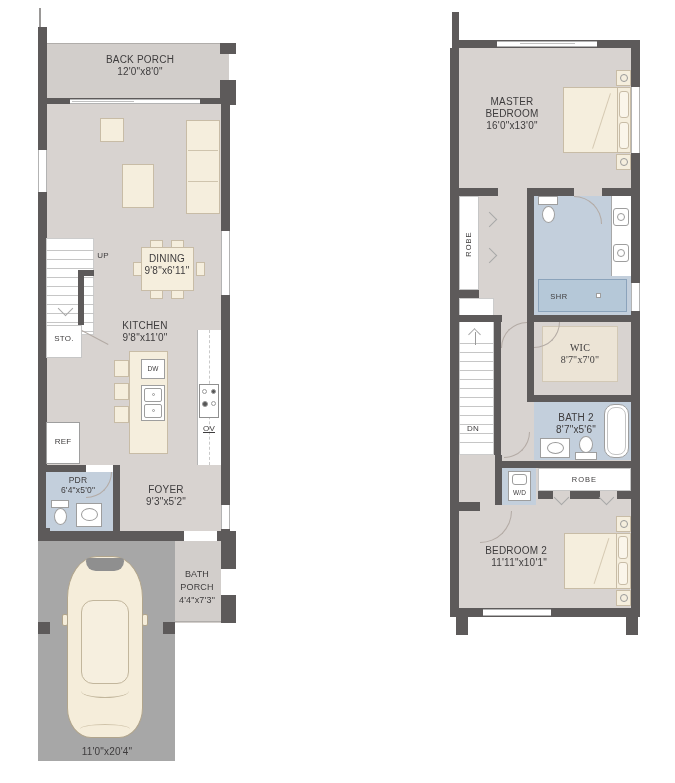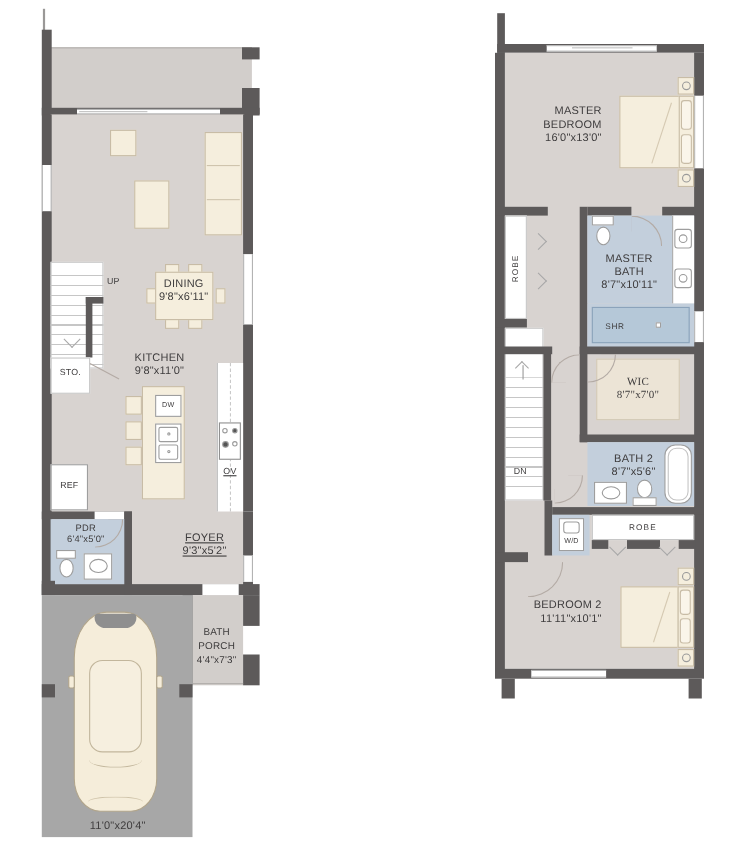--- a/index.html
+++ b/index.html
@@ -31,20 +31,24 @@
 
 <div class="plan">
 
   <div class="abs" style="left:39px;top:8px;width:2px;height:35px;background:#9a9897;"></div>
 
   <div class="porch" style="left:46px;top:43px;width:183px;height:57px;"></div>
   <div class="abs" style="left:46px;top:43px;width:183px;height:1px;background:#b0adaa;"></div>
   <div class="wall" style="left:38px;top:27px;width:9px;height:77px;"></div>
   <div class="wall" style="left:220px;top:43px;width:16px;height:11px;"></div>
   <div class="wall" style="left:220px;top:80px;width:16px;height:24px;"></div>
+  <div class="lbl" style="left:90px;top:54px;width:100px;">
+    <div>BACK PORCH</div>
+    <div>12'0"x8'0"</div>
+  </div>
 
   <div class="wall" style="left:38px;top:98px;width:198px;height:7px;"></div>
   <div class="winh" style="left:70px;top:99px;width:130px;height:5px;"></div>
   <div class="abs" style="left:72px;top:101px;width:62px;height:1px;background:#c0c0c0;"></div>
   <div class="floor" style="left:46px;top:104px;width:176px;height:427px;"></div>
   <div class="wall" style="left:38px;top:104px;width:9px;height:437px;"></div>
   <div class="winv" style="left:38px;top:150px;width:9px;height:42px;"></div>
   <div class="wall" style="left:221px;top:104px;width:9px;height:361px;"></div>
   <div class="winv" style="left:221px;top:231px;width:9px;height:64px;"></div>
   <div class="wall" style="left:221px;top:465px;width:9px;height:76px;"></div>
@@ -115,21 +119,21 @@
   <div class="arc" style="left:86px;top:472px;width:26px;height:26px;border-right:1px solid #b3aaa4;border-bottom:1px solid #b3aaa4;border-bottom-right-radius:100%;"></div>
   <div class="lbl sm" style="left:46px;top:475px;width:64px;font-size:8.5px;line-height:10px;">
     <div>PDR</div>
     <div>6'4"x5'0"</div>
   </div>
   <div class="fix" style="left:51px;top:500px;width:18px;height:8px;"></div>
   <div class="fix" style="left:54px;top:508px;width:13px;height:17px;border-radius:50%;"></div>
   <div class="fix" style="left:76px;top:503px;width:26px;height:24px;"></div>
   <div class="circ" style="left:81px;top:508px;width:17px;height:13px;border-radius:50%;"></div>
 
-  <div class="lbl" style="left:154px;top:484px;width:64px;text-decoration:underline;">
+  <div class="lbl" style="left:134px;top:484px;width:64px;">
     <div>FOYER</div>
     <div>9'3"x5'2"</div>
   </div>
   <div class="abs" style="left:184px;top:531px;width:33px;height:10px;background:#fff;"></div>
   <div class="arc" style="left:186px;top:541px;width:31px;height:31px;border-left:1px solid #b3aaa4;border-bottom:1px solid #b3aaa4;border-bottom-left-radius:100%;"></div>
 
   <div class="porch" style="left:175px;top:541px;width:46px;height:82px;"></div>
   <div class="wall" style="left:166px;top:541px;width:9px;height:82px;"></div>
   <div class="wall" style="left:221px;top:541px;width:15px;height:28px;"></div>
   <div class="wall" style="left:221px;top:595px;width:15px;height:28px;"></div>
@@ -164,21 +168,21 @@
 
   <div class="furn" style="left:563px;top:87px;width:56px;height:66px;"></div>
   <div class="furn" style="left:617px;top:87px;width:14px;height:66px;"></div>
   <div class="abs" style="left:619px;top:91px;width:10px;height:27px;background:#faf5ea;border:1px solid #c8bca6;border-radius:3px;box-sizing:border-box;"></div>
   <div class="abs" style="left:619px;top:122px;width:10px;height:27px;background:#faf5ea;border:1px solid #c8bca6;border-radius:3px;box-sizing:border-box;"></div>
   <div class="abs" style="left:601px;top:92px;width:1px;height:58px;background:#d5c9b2;transform:rotate(18deg);"></div>
   <div class="furn" style="left:616px;top:70px;width:15px;height:16px;"></div>
   <div class="circ" style="left:620px;top:74px;width:8px;height:8px;"></div>
   <div class="furn" style="left:616px;top:154px;width:15px;height:16px;"></div>
   <div class="circ" style="left:620px;top:158px;width:8px;height:8px;"></div>
-  <div class="lbl" style="left:477px;top:96px;width:70px;text-align:right;">
+  <div class="lbl" style="left:477px;top:96px;width:70px;">
     <div>MASTER BEDROOM</div>
     <div>16'0"x13'0"</div>
   </div>
 
   <div class="wall" style="left:450px;top:188px;width:48px;height:8px;"></div>
   <div class="closet" style="left:459px;top:196px;width:20px;height:94px;"></div>
   <div class="lbl" style="left:449px;top:238px;width:40px;font-size:7.5px;letter-spacing:1px;transform:rotate(-90deg);">ROBE</div>
   <div class="wall" style="left:450px;top:290px;width:29px;height:8px;"></div>
   <div class="chev" style="left:484px;top:214px;transform:rotate(45deg);"></div>
   <div class="chev" style="left:484px;top:250px;transform:rotate(45deg);"></div>
@@ -188,24 +192,20 @@
   <div class="wall" style="left:602px;top:188px;width:30px;height:8px;"></div>
   <div class="bath" style="left:534px;top:196px;width:97px;height:80px;"></div>
   <div class="arc" style="left:574px;top:196px;width:28px;height:28px;border-top:1px solid #b3aaa4;border-right:1px solid #b3aaa4;border-top-right-radius:100%;"></div>
   <div class="fix" style="left:538px;top:196px;width:20px;height:9px;"></div>
   <div class="fix" style="left:542px;top:206px;width:13px;height:17px;border-radius:50%;"></div>
   <div class="abs" style="left:611px;top:196px;width:20px;height:80px;background:#fff;border-left:1px solid #a8a8a8;box-sizing:border-box;"></div>
   <div class="fix" style="left:613px;top:208px;width:16px;height:18px;border-radius:3px;"></div>
   <div class="circ" style="left:617px;top:213px;width:8px;height:8px;"></div>
   <div class="fix" style="left:613px;top:244px;width:16px;height:18px;border-radius:3px;"></div>
   <div class="circ" style="left:617px;top:249px;width:8px;height:8px;"></div>
-  <div class="lbl" style="left:542px;top:230px;width:60px;">
-    <div>MASTER BATH</div>
-    <div>8'7"x10'11"</div>
-  </div>
 
   <div class="bath" style="left:534px;top:276px;width:97px;height:40px;"></div>
   <div class="abs" style="left:538px;top:279px;width:89px;height:33px;background:#b5c8d8;border:1px solid #8ba3bb;box-sizing:border-box;"></div>
   <div class="lbl" style="left:546px;top:291px;width:26px;font-size:7.5px;letter-spacing:.5px;">SHR</div>
   <div class="fix" style="left:596px;top:293px;width:5px;height:5px;"></div>
   <div class="winv" style="left:631px;top:283px;width:9px;height:28px;"></div>
   <div class="wall" style="left:527px;top:315px;width:113px;height:7px;"></div>
 
   <div class="stairbox" style="left:459px;top:298px;width:35px;height:157px;"></div>
   <div class="treads" style="left:459px;top:343px;width:35px;height:100px;"></div>

